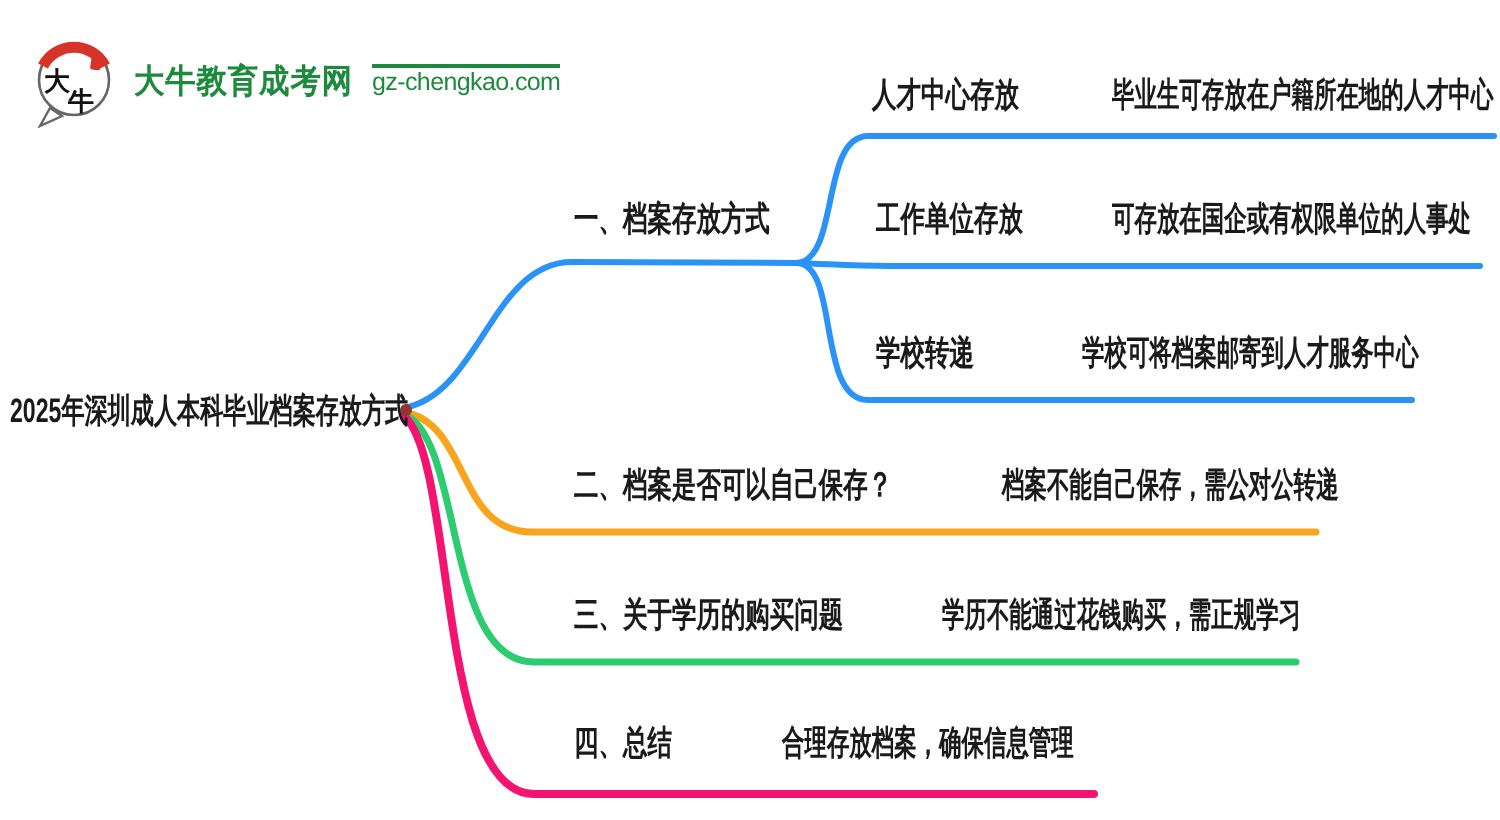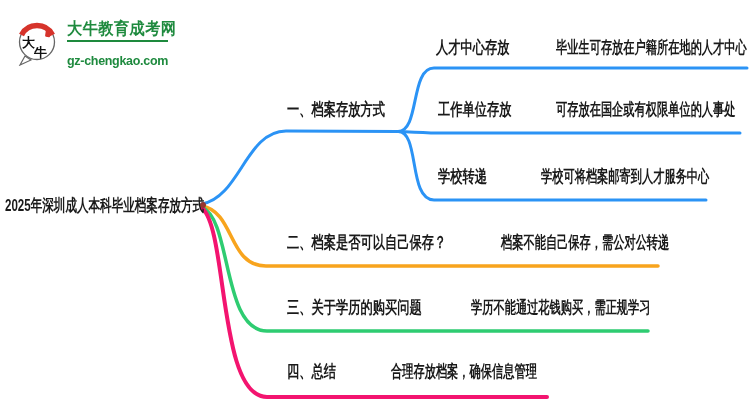--- a/index.html
+++ b/index.html
@@ -9,28 +9,28 @@
   }
   #wires{position:absolute;left:0;top:0;width:750px;height:410px;}
   .lbl{
     position:absolute;font-weight:bold;color:#1a1a1a;font-size:17px;line-height:1.2;
     white-space:nowrap;transform:scaleX(0.72);transform-origin:0 0;
   }
   .desc{transform:scaleX(0.66);}
   .central{font-size:17px;transform:scaleX(0.68);}
   
   #logo{position:absolute;left:14px;top:18px;display:flex;align-items:center;gap:7px;}
-  #logo-text{display:flex;flex-direction:column;}
+  #logo-text{display:flex;flex-direction:row;}
   #logo-title{
     font-weight:bold;font-size:16.5px;letter-spacing:0.5px;line-height:1.25;
     white-space:nowrap;transform:scaleX(0.92);transform-origin:0 50%;
   }
   #logo-domain{
-    font-weight:bold;font-size:12.5px;letter-spacing:-0.3px;line-height:1.2;
-    border-top:2px solid #1e8a3e;padding-top:12px;margin-top:1px;white-space:nowrap;
+    font-weight:normal;font-size:12.5px;letter-spacing:-0.3px;line-height:1.2;
+    border-top:2px solid #1e8a3e;padding-top:0;margin-top:1px;white-space:nowrap;
     align-self:flex-start;
   }
 </style>
 </head>
 <body>
 
 <div id="stage">
 
   <svg id="wires" viewBox="0 0 750 410">
 

